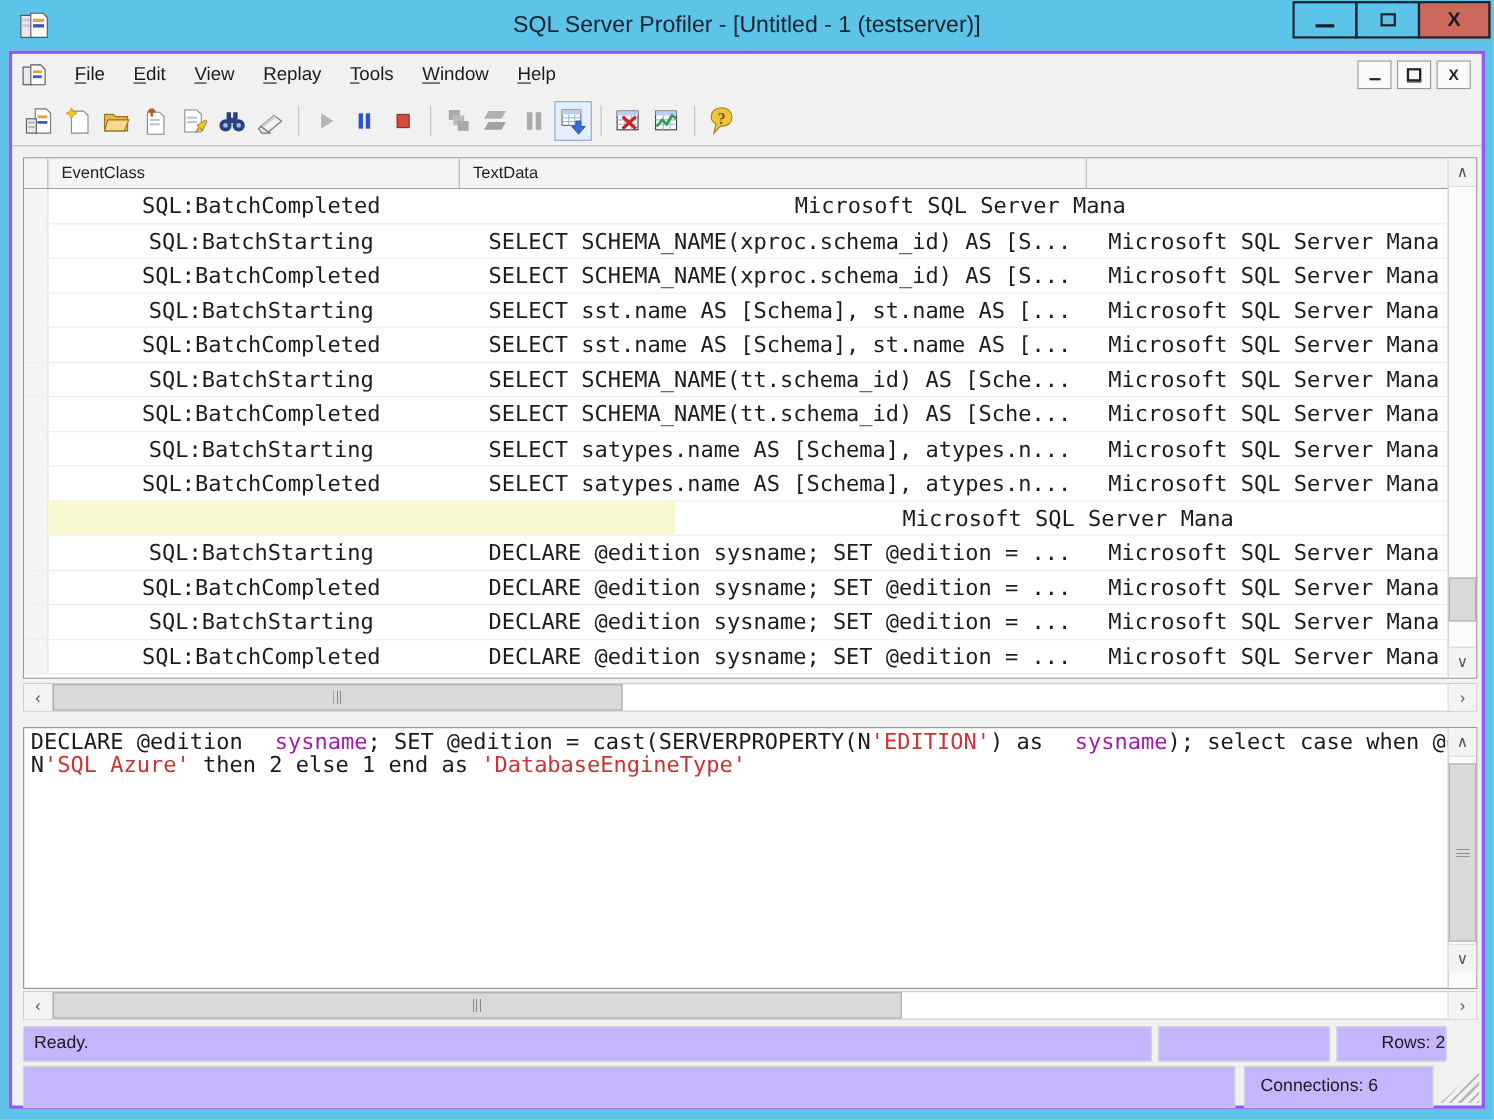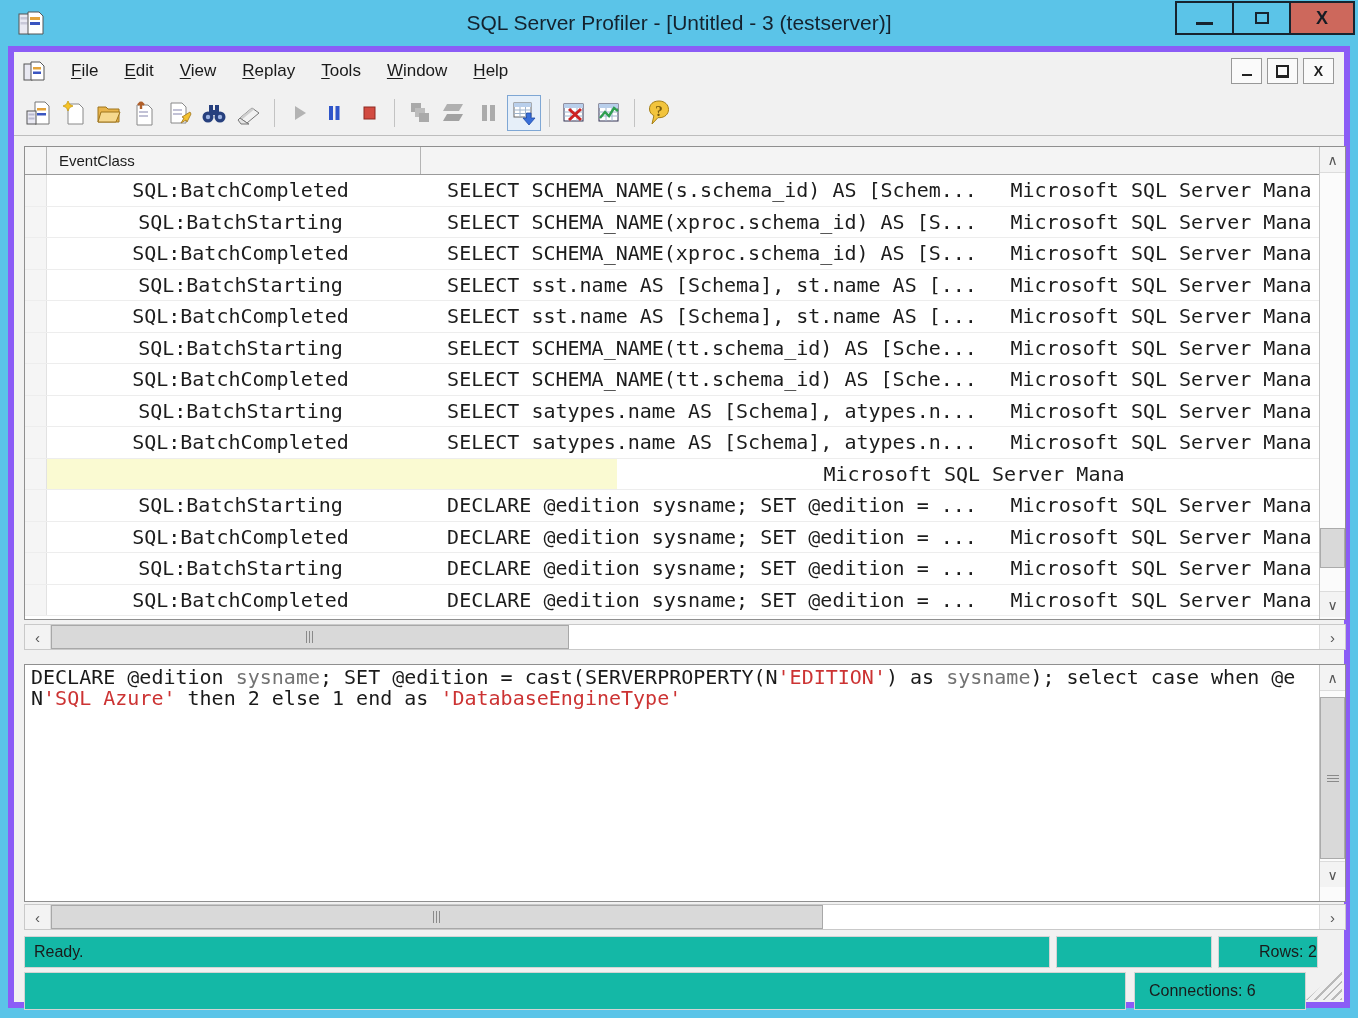--- a/index.html
+++ b/index.html
@@ -15,21 +15,21 @@
   .titlebar { position:absolute; left:0; top:0; width:1358px; height:46px; display:flex; align-items:center; }
   .app-icon { position:absolute; left:16px; top:8px; width:30px; height:30px; }
   .title { position:absolute; left:0; right:0; text-align:center; font-size:21px; color:#14222e; line-height:46px; }
   .win-controls { position:absolute; right:3px; top:1px; display:flex; }
   .win-btn { width:59px; height:34px; border:2px solid #17242f; margin-left:-2px; display:grid; place-items:center; background:transparent; }
   .win-btn.close { background:#cd685c; width:66px; }
   .glyph-min { width:17px; height:3px; background:#17242f; margin-top:10px; }
   .glyph-max { width:14px; height:12px; border:2px solid #17242f; }
   .glyph-x { font-weight:700; font-size:18px; color:#161c24; line-height:1; }
   
-  .frame { position:absolute; left:8px; top:46px; width:1342px; height:962px; background:#f1f1f1; border:6px solid #8b5cf6; }
+  .frame { position:absolute; left:8px; top:46px; width:1342px; height:962px; background:#f1f1f1; border:3px solid #8b5cf6; }
   
   .menubar { position:absolute; left:0; top:0; width:100%; height:38px; display:flex; align-items:center; padding-left:8px; }
   .mdi-icon { width:24px; height:24px; margin-right:12px; }
   .menu-item { padding:5px 13px; font-size:17px; cursor:default; }
   .menu-item u { text-decoration:underline; text-underline-offset:2px; }
   .mdi-controls { margin-left:auto; margin-right:10px; display:flex; gap:5px; }
   .mdi-btn { width:31px; height:26px; border:1px solid #989898; background:#fafafa; display:grid; place-items:center; }
   .g-dash { width:10px; height:2px; background:#222; margin-top:8px; }
   .g-restore { position:relative; width:13px; height:11px; }
   .g-restore::before { content:''; position:absolute; right:0; top:0; width:9px; height:8px; border:2px solid #222; }
@@ -71,30 +71,30 @@
   .grip-v { width:8px; height:12px; background:repeating-linear-gradient(90deg,#8a8a8a 0 1px,transparent 1px 3px); }
   .grip-h { width:12px; height:8px; background:repeating-linear-gradient(0deg,#8a8a8a 0 1px,transparent 1px 3px); }
   .grid-hscroll { left:10px; top:572px; width:1322px; }
   .grid-hscroll .hthumb { left:26px; width:518px; }
   .grid-vthumb { top:381px; height:40px; }
   .grid-vsb-down { top:444px; }
   
   .detail-pane { position:absolute; left:10px; top:612px; width:1322px; height:238px; border:1px solid #8f8f8f; background:#fff; display:flex; }
   .detail-text { flex:1; min-width:0; padding:2px 0 0 6px; font-family:"DejaVu Sans Mono", monospace; font-size:20px; line-height:21px; white-space:pre; overflow:hidden; }
   .sg-plain { color:#1a1a1a; }
-  .sg-type { color:#737373; }
+  .sg-type { color:#a21caf;margin-left:17px; }
   .sg-string { color:#cc3333; }
   .detail-vthumb { top:32px; height:162px; }
   .detail-vsb-down { top:196px; }
   .detail-hscroll { left:10px; top:852px; width:1322px; }
   .detail-hscroll .hthumb { left:26px; width:772px; }
   
   .status1 { position:absolute; left:10px; top:884px; width:1322px; height:32px; display:flex; gap:6px; font-size:16px; }
   .status2 { position:absolute; left:10px; top:920px; width:1322px; height:38px; display:flex; gap:8px; font-size:16px; }
-  .st-panel { background:#14b8a6; border:1px solid #d4d4d4; line-height:29px; padding-left:9px; overflow:hidden; white-space:nowrap; }
+  .st-panel { background:#c4b5fd; border:1px solid #d4d4d4; line-height:29px; padding-left:9px; overflow:hidden; white-space:nowrap; }
   .status2 .st-panel { line-height:35px; }
   .st-ready { flex:1; }
   .st-blank1 { width:156px; }
   .st-rows { width:100px; margin-right:28px;padding-left:40px; }
   .st-blank2 { flex:1; }
   .st-conn { width:172px; padding-left:14px; margin-right:40px; }
   .resize-grip { position:absolute; right:2px; bottom:2px; width:36px; height:32px;
     background:repeating-linear-gradient(135deg, transparent 0 4px, #b9b9b9 4px 6px);
     clip-path:polygon(100% 0, 100% 100%, 0 100%); }
 </style>
@@ -103,21 +103,21 @@
 
 <div class="titlebar">
   <svg class="app-icon" viewBox="0 0 30 30">
     <rect x="3" y="6" width="10" height="20" fill="#e9e9f2" stroke="#555"></rect>
     <rect x="4.5" y="9" width="7" height="2.5" fill="#c8c8d8"></rect>
     <rect x="4.5" y="14" width="7" height="2.5" fill="#c8c8d8"></rect>
     <path d="M12 4h11l4 4v18H12z" fill="#fff" stroke="#555"></path>
     <rect x="14" y="9" width="10" height="3" fill="#e3a33a"></rect>
     <rect x="14" y="14" width="10" height="3" fill="#3a55c0"></rect>
   </svg>
-  <div class="title">SQL Server Profiler - [Untitled - 3 (testserver)]</div>
+  <div class="title">SQL Server Profiler - [Untitled - 1 (testserver)]</div>
   <div class="win-controls">
     <div class="win-btn">
         <div class="glyph-min"></div>
       </div>
     <div class="win-btn">
         <div class="glyph-max"></div>
       </div>
     <div class="win-btn close">
         <span class="glyph-x">X</span>
       </div>
@@ -281,26 +281,26 @@
         <text x="13" y="15.5" text-anchor="middle" font-family="Liberation Serif, serif" font-size="15" font-weight="bold" fill="#7a5c0d">?</text>
       </svg>
     </div>
   </div>
 
   <div class="grid-wrap">
     <div class="grid-main">
       <div class="grid-header">
         <div class="hc h-sel"></div>
         <div class="hc h-event">EventClass</div>
+        <div class="hc h-text">TextData</div>
       </div>
       <div class="grid-body" id="grid-body">
           <div class="g-row">
     <div class="c-sel"></div>
     <div class="c-event">SQL:BatchCompleted</div>
-    <div class="c-text">SELECT SCHEMA_NAME(s.schema_id) AS [Schem...</div>
     <div class="c-app">Microsoft SQL Server Mana</div>
   </div>
           <div class="g-row">
     <div class="c-sel"></div>
     <div class="c-event">SQL:BatchStarting</div>
     <div class="c-text">SELECT SCHEMA_NAME(xproc.schema_id) AS [S...</div>
     <div class="c-app">Microsoft SQL Server Mana</div>
   </div>
           <div class="g-row">
     <div class="c-sel"></div>

